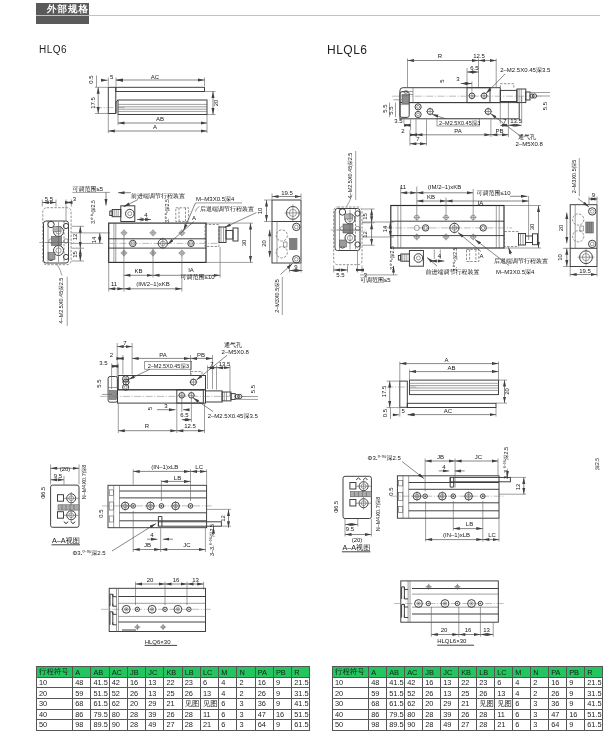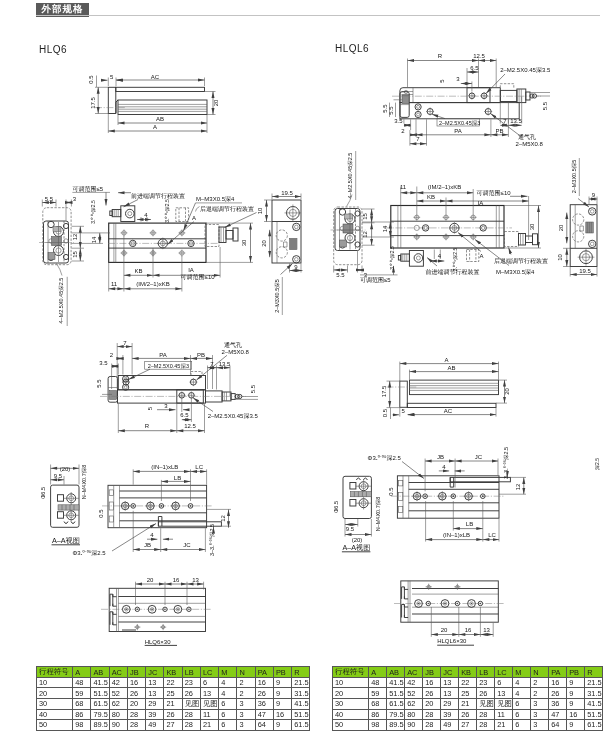--- a/index.html
+++ b/index.html
@@ -1,31 +1,31 @@
 <!DOCTYPE html>
 <html><head><meta charset="utf-8">
 <style>
 html,body{margin:0;padding:0;background:#fff;width:611px;height:741px;overflow:hidden}
 body{font-family:"Liberation Sans",sans-serif;position:relative}
 .abs{position:absolute}
 table{border-collapse:collapse;table-layout:fixed}
 td,th{border:1px solid #565656;font:7.4px "Liberation Sans",sans-serif;color:#1d1d1d;padding:0 0 0 2px;text-align:left;font-weight:normal;overflow:hidden;white-space:nowrap}
-th{background:#84cc16}
+th{background:#22c55e}
 svg text{font-family:"Liberation Sans",sans-serif;fill:#161616}
 .t6{font-size:6px}.t55{font-size:5.5px}.t5{font-size:5px}
 </style></head>
 <body>
 
-<div class="abs" style="left:36px;top:3px;width:53px;height:14px;background:#5a5a5a;color:#fff;font-size:9.5px;font-weight:bold;line-height:12.5px;text-align:center;letter-spacing:1px">外部规格</div>
+<div class="abs" style="left:36px;top:3px;width:53px;height:21px;background:#5a5a5a;color:#fff;font-size:9.5px;font-weight:bold;line-height:12.5px;text-align:right;letter-spacing:1px">外部规格</div>
 
 <div class="abs" style="left:36px;top:14.6px;width:564px;height:1px;background:#c3c3c3"></div>
 
 <div class="abs" style="left:39px;top:43.5px;font-size:10px;color:#222;letter-spacing:.5px">HLQ6</div>
 
-<div class="abs" style="left:335px;top:42.5px;font-size:10px;color:#222;letter-spacing:.5px">HLQL6</div>
+<div class="abs" style="left:327px;top:42.5px;font-size:12px;color:#222;letter-spacing:.5px">HLQL6</div>
 
 <div class="abs" style="left:36px;top:666px">
 <table>
 <colgroup>
         <col style="width:36.2px">
         <col span="13" style="width:18.25px">
       </colgroup>
 <tbody>
         <tr style="height:11px">
           <th>行程符号</th>

